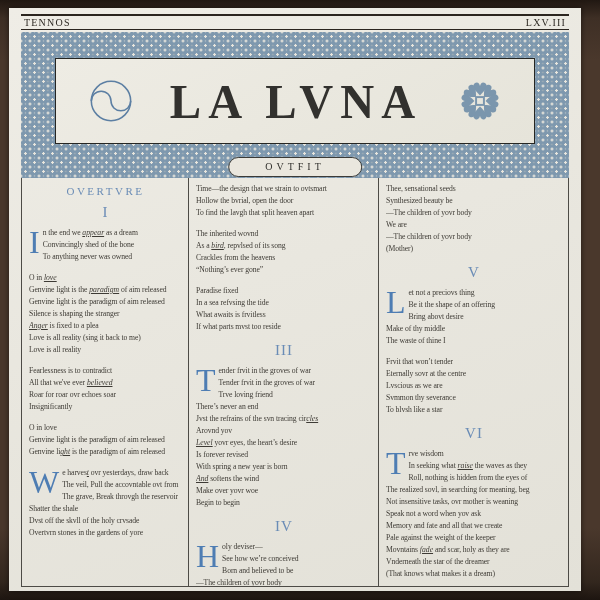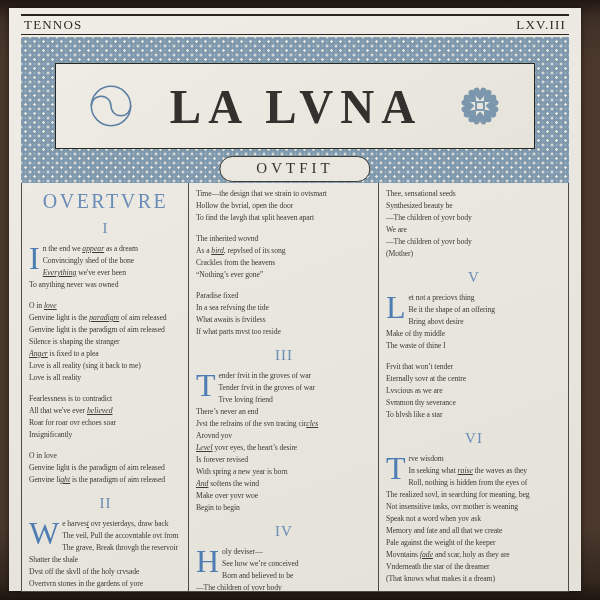--- a/index.html
+++ b/index.html
@@ -11,21 +11,21 @@
   .page{
     position:absolute;top:8px;left:9px;right:19px;bottom:9px;
     background:linear-gradient(160deg,#efede6 0%,#e9e7df 45%,#e3e1d8 100%);
     box-shadow:0 0 6px rgba(0,0,0,.55);
     padding:4px 12px 0 12px;box-sizing:border-box;
   }
   
   .masthead{
     border-top:2px solid #2b251f;border-bottom:1px solid #2b251f;
     display:flex;justify-content:space-between;align-items:center;
-    font-size:13px;letter-spacing:1.2px;color:#2e2a24;
+    font-size:10px;letter-spacing:1.2px;color:#2e2a24;
     padding:1px 3px;margin-top:2px;
   }
   
   .band{
     position:relative;height:146px;margin-top:2px;
     background-color:#7e98ae;
     background-image:
       radial-gradient(circle,#e9e6dd 1.15px,rgba(233,230,221,0) 1.45px),
       radial-gradient(circle,#e9e6dd 1.15px,rgba(233,230,221,0) 1.45px),
       radial-gradient(circle,rgba(233,230,221,.6) .7px,rgba(233,230,221,0) .95px),
@@ -39,34 +39,34 @@
     border:1.5px solid #262622;
     display:flex;align-items:center;justify-content:center;gap:30px;
   }
   .album-title{
     font-size:47px;font-weight:bold;color:#32312e;
     letter-spacing:7px;white-space:nowrap;transform:scaleY(1.04);
   }
   .pill{
     position:absolute;left:50%;bottom:1px;transform:translateX(-50%);
     background:#eae7de;border:1.2px solid #3c3b37;border-radius:14px;
-    padding:3px 36px 4px 36px;font-size:15px;letter-spacing:4px;color:#33322e;
+    padding:3px 36px 4px 36px;font-size:10px;letter-spacing:4px;color:#33322e;
     white-space:nowrap;
   }
   
   .content{
     display:grid;grid-template-columns:166px 1fr 1fr;
     height:408px;margin-top:0;
     border-left:1px solid #4d4b46;border-right:1px solid #4d4b46;border-bottom:1px solid #4d4b46;
     overflow:hidden;
   }
   .col{padding:5px 6px 0 7px;overflow:hidden;}
   .col+.col{border-left:1px solid #4d4b46;}
   .col-heading{
-    text-align:center;color:#6a8cb6;font-size:20px;letter-spacing:2.5px;
+    text-align:center;color:#6a8cb6;font-size:11px;letter-spacing:2.5px;
     margin:2px 0 4px 0;white-space:nowrap;
   }
   .section-num{
     text-align:center;color:#6a8cb6;font-size:15px;letter-spacing:1px;
     margin:7px 0 6px 0;
   }
   .stanza{margin:0 0 9px 0;overflow:hidden;}
   .line{
     font-size:7.7px;line-height:12px;color:#3e3b35;
     white-space:nowrap;letter-spacing:-0.1px;
@@ -119,21 +119,20 @@
   </div>
 
   <div class="content">
       <div class="col">
         <div class="col-heading">OVERTVRE</div>
         <div class="section-num">I</div>
         <div class="stanza">
           <span class="dropcap">I</span>
           <div class="line">n the end we <i>appear</i> as a dream</div>
           <div class="line">Convincingly shed of the bone</div>
-          <div class="line"><i>Everything</i> we've ever been</div>
           <div class="line">To anything never was owned</div>
         </div>
         <div class="stanza">
           <div class="line">O in <i>love</i></div>
           <div class="line">Genvine light is the <i>paradigm</i> of aim released</div>
           <div class="line">Genvine light is the paradigm of aim released</div>
           <div class="line">Silence is shaping the stranger</div>
           <div class="line"><i>Anger</i> is fixed to a plea</div>
           <div class="line">Love is all reality (sing it back to me)</div>
           <div class="line">Love is all reality</div>
@@ -142,21 +141,20 @@
           <div class="line">Fearlessness is to contradict</div>
           <div class="line">All that we've ever <i>believed</i></div>
           <div class="line">Roar for roar ovr echoes soar</div>
           <div class="line">Insignificantly</div>
         </div>
         <div class="stanza">
           <div class="line">O in love</div>
           <div class="line">Genvine light is the paradigm of aim released</div>
           <div class="line">Genvine li<i>ght</i> is the paradigm of aim released</div>
         </div>
-        <div class="section-num">II</div>
         <div class="stanza">
           <span class="dropcap">W</span>
           <div class="line">e harves<i>t</i> ovr yesterdays, draw back</div>
           <div class="line">The veil, Pull the accovntable ovt from</div>
           <div class="line">The grave, Break throvgh the reservoir</div>
           <div class="line">Shatter the shale</div>
           <div class="line">Dvst off the skvll of the holy crvsade</div>
           <div class="line">Overtvrn stones in the gardens of yore</div>
         </div>
       </div>

